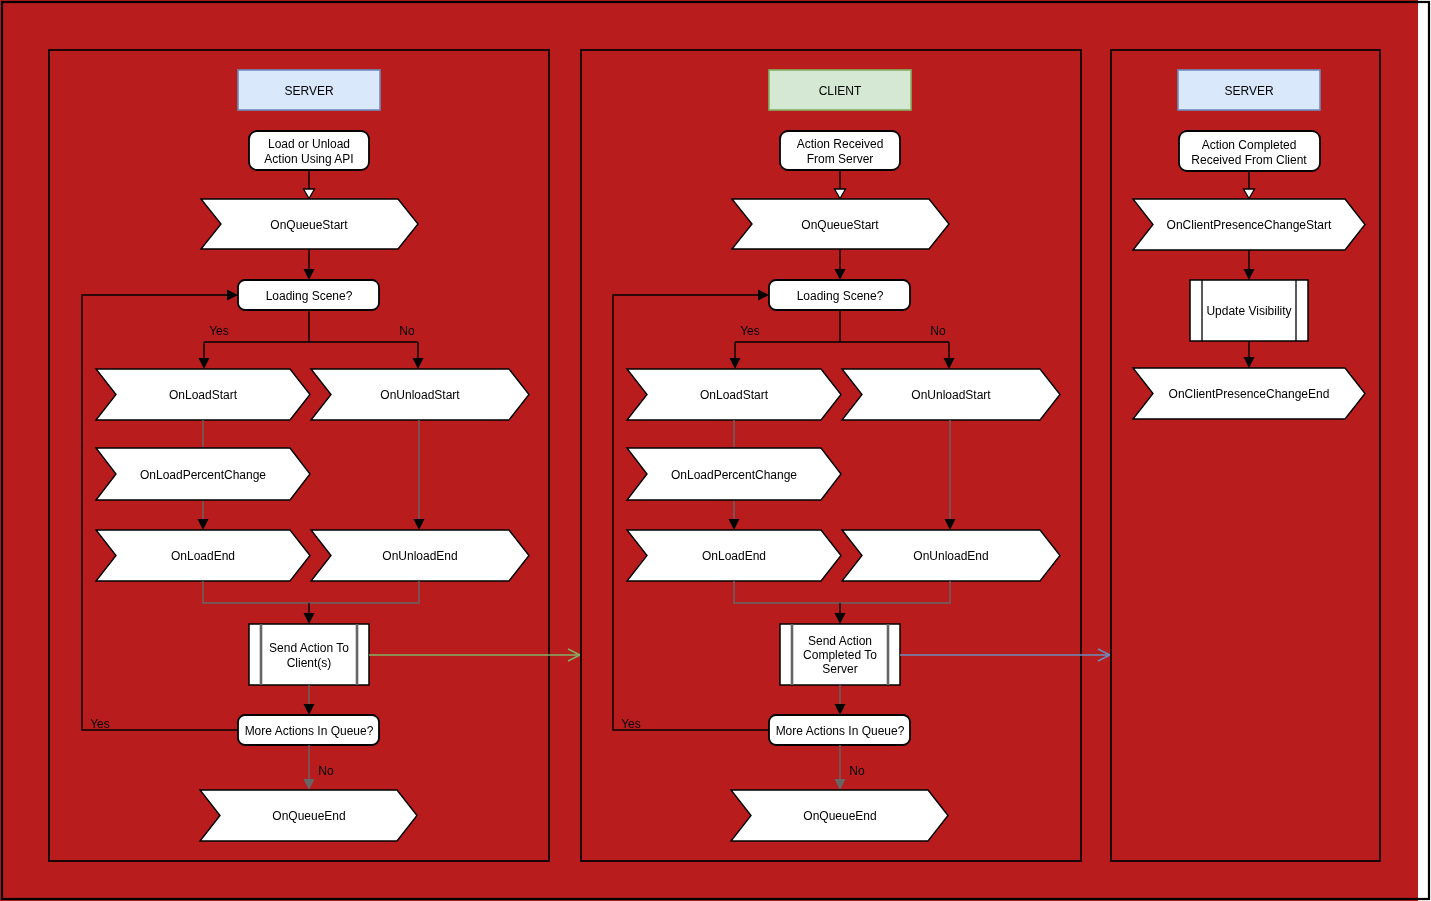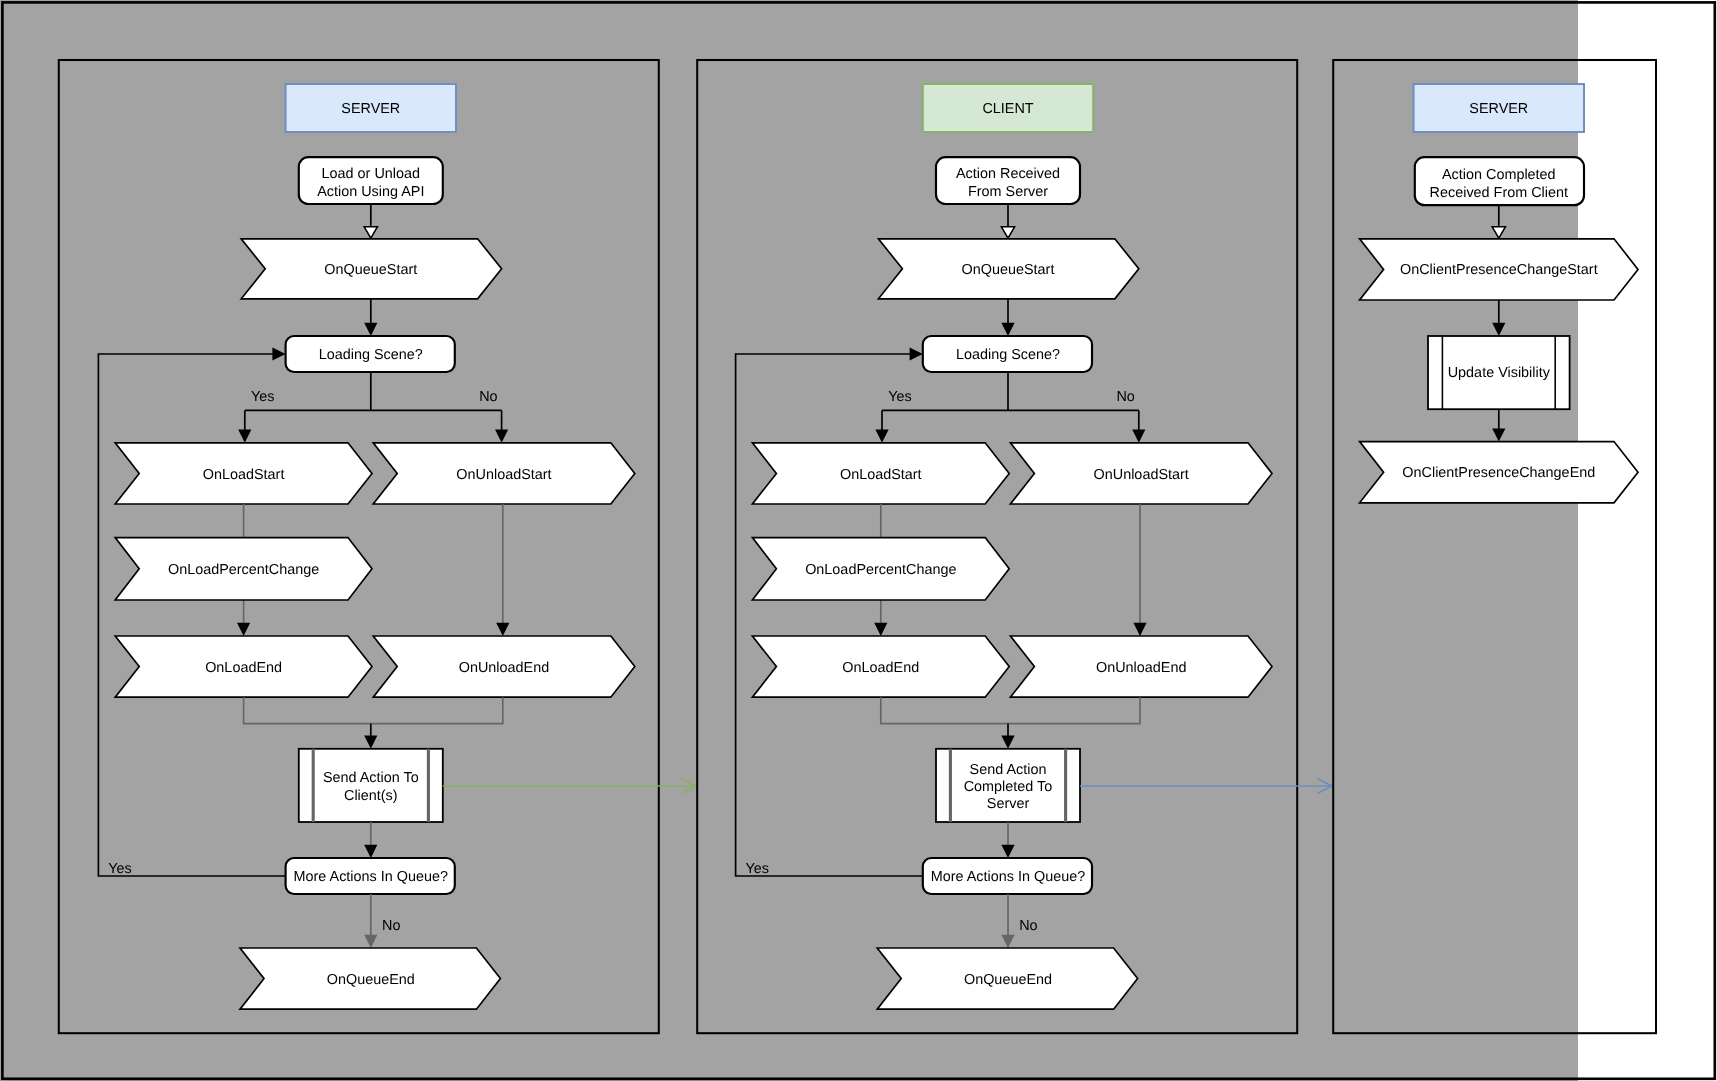--- a/index.html
+++ b/index.html
@@ -1,16 +1,16 @@
 <!DOCTYPE html>
 <html><head>
 <meta charset="utf-8">
 <style>
   html,body{margin:0;padding:0;background:#fff;}
-  .canvas{position:relative;width:1315px;height:901px;background:#a3a3a3;}
+  .canvas{position:relative;width:1418px;height:901px;background:#b91c1c;}
   svg{display:block;}
   text{font-family:"Liberation Sans",sans-serif;font-size:12px;fill:#000;}
   .frame{fill:none;stroke:#000;stroke-width:2.2;}
   .panel{fill:none;stroke:#000;stroke-width:1.7;}
   .hdr{stroke-width:1.6;}
   .rr{fill:#fff;stroke:#000;stroke-width:1.8;}
   .step{fill:#fff;stroke:#000;stroke-width:1.4;}
   .sub{fill:#fff;stroke:#000;stroke-width:1.5;}
   .bar{stroke:#666;stroke-width:2.6;}
   .bar-thin{stroke:#000;stroke-width:1.3;}

